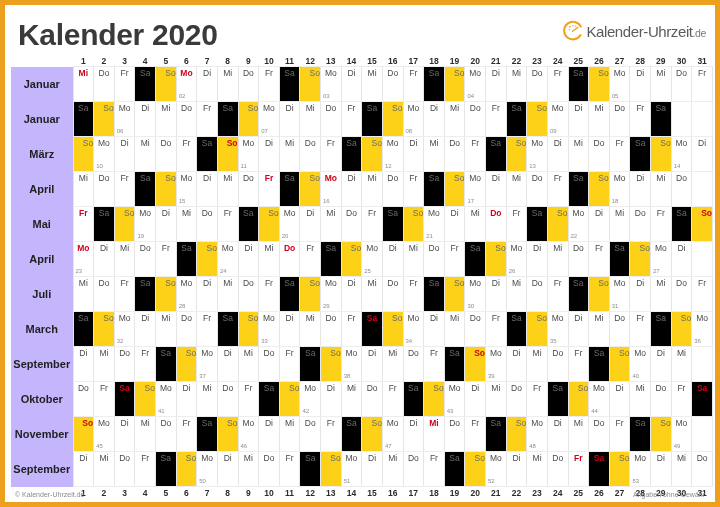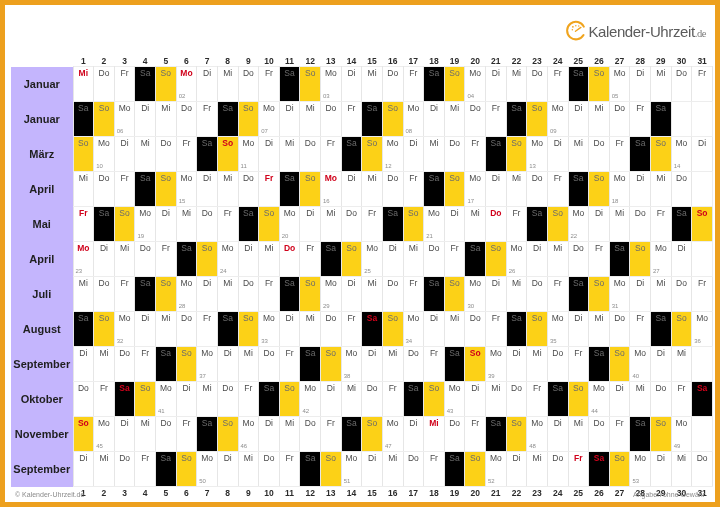--- a/index.html
+++ b/index.html
@@ -44,21 +44,20 @@
   #logo .logo-text{
     font-size:15px;
     color:#5b5b5b;
     font-weight:normal;
     letter-spacing:-0.4px;
     white-space:nowrap;
   }
   #logo .logo-text .tld{
     font-size:10.5px;
     color:#7a7a7a;
-    font-family:Liberation Serif, serif;
   }
   
   #cal{
     position:absolute;
     left:6px; top:50px;
     width:702px;
   }
   table.cal{
     border-collapse:collapse;
     table-layout:fixed;
@@ -101,21 +100,21 @@
     display:block;
     text-align:center;
     font-size:8.5px;
     color:#4a4a4a;
     margin-top:1px;
     line-height:10px;
   }
   tr.mrow td.day.sat{background:#000000;}
   tr.mrow td.day.sun{background:#fcd117;}
   tr.mrow td.day.sat .dow{color:#6b6b6b;}
-  tr.mrow td.day.sun .dow{color:#6b6b6b;}
+  tr.mrow td.day.sun .dow{color:#6b6b6b;text-align:right;}
   tr.mrow td.day.hol .dow{color:#d0021b;font-weight:bold;}
   tr.mrow td.day.empty{background:#ffffff;border-color:#ededed;}
   tr.mrow td.day .wk{
     position:absolute;
     left:2px; bottom:1px;
     font-size:6px;
     color:#8d8d8d;
     line-height:7px;
   }
   
@@ -130,20 +129,21 @@
     font-size:7px;
     color:#8a8a8a;
   }
 </style>
 </head>
 <body>
 
 <div id="page">
 
   <div id="header">
+    <div id="title">Kalender 2020</div>
     <div id="logo">
       <span class="logo-mark">
         <svg viewBox="0 0 24 24" width="22" height="22">
           <path d="M20.5 7.2 A 9.6 9.6 0 1 0 20.2 16.4" fill="none" stroke="#f0a41e" stroke-width="2.2" stroke-linecap="round"></path>
           <circle cx="8.6" cy="7.4" r="0.95" fill="#f0a41e"></circle>
           <circle cx="11.8" cy="6.3" r="0.8" fill="#f0a41e"></circle>
           <circle cx="15.0" cy="6.6" r="0.75" fill="#f0a41e"></circle>
           <circle cx="8.0" cy="10.6" r="0.8" fill="#f0a41e"></circle>
           <path d="M11.4 12.3 L17.3 8.1" stroke="#f0a41e" stroke-width="1.5" stroke-linecap="round"></path>
         </svg>
@@ -913,21 +913,21 @@
               <span class="dow">Mi</span>
             </td>
             <td class="day">
               <span class="dow">Do</span>
             </td>
             <td class="day">
               <span class="dow">Fr</span>
             </td>
           </tr>
           <tr class="mrow">
-            <td class="lab">August</td>
+            <td class="lab">March</td>
             <td class="day sat">
               <span class="dow">Sa</span>
             </td>
             <td class="day sun">
               <span class="dow">So</span>
             </td>
             <td class="day">
               <span class="dow">Mo</span>
               <span class="wk">32</span>
             </td>

